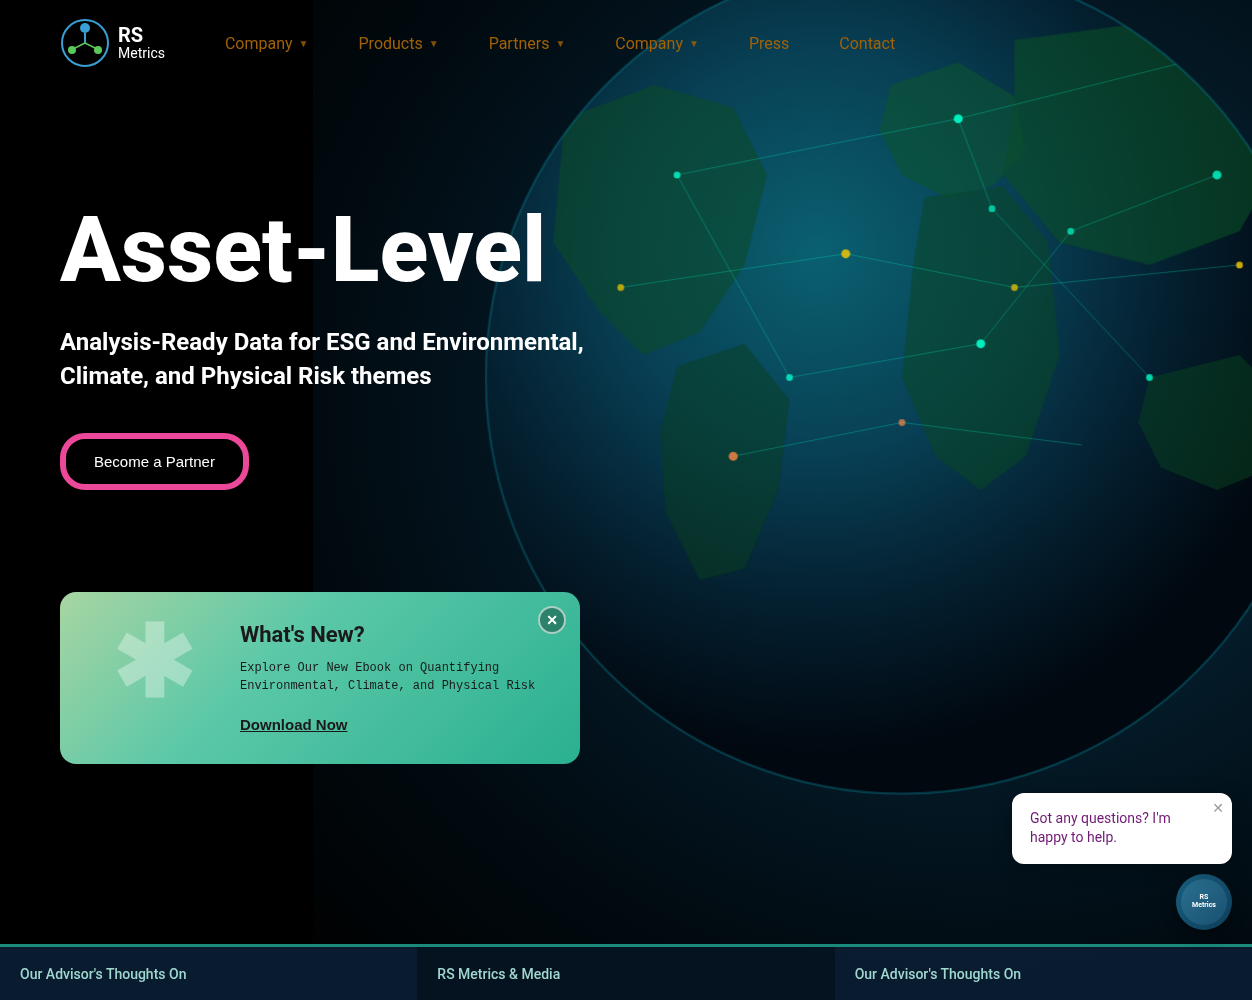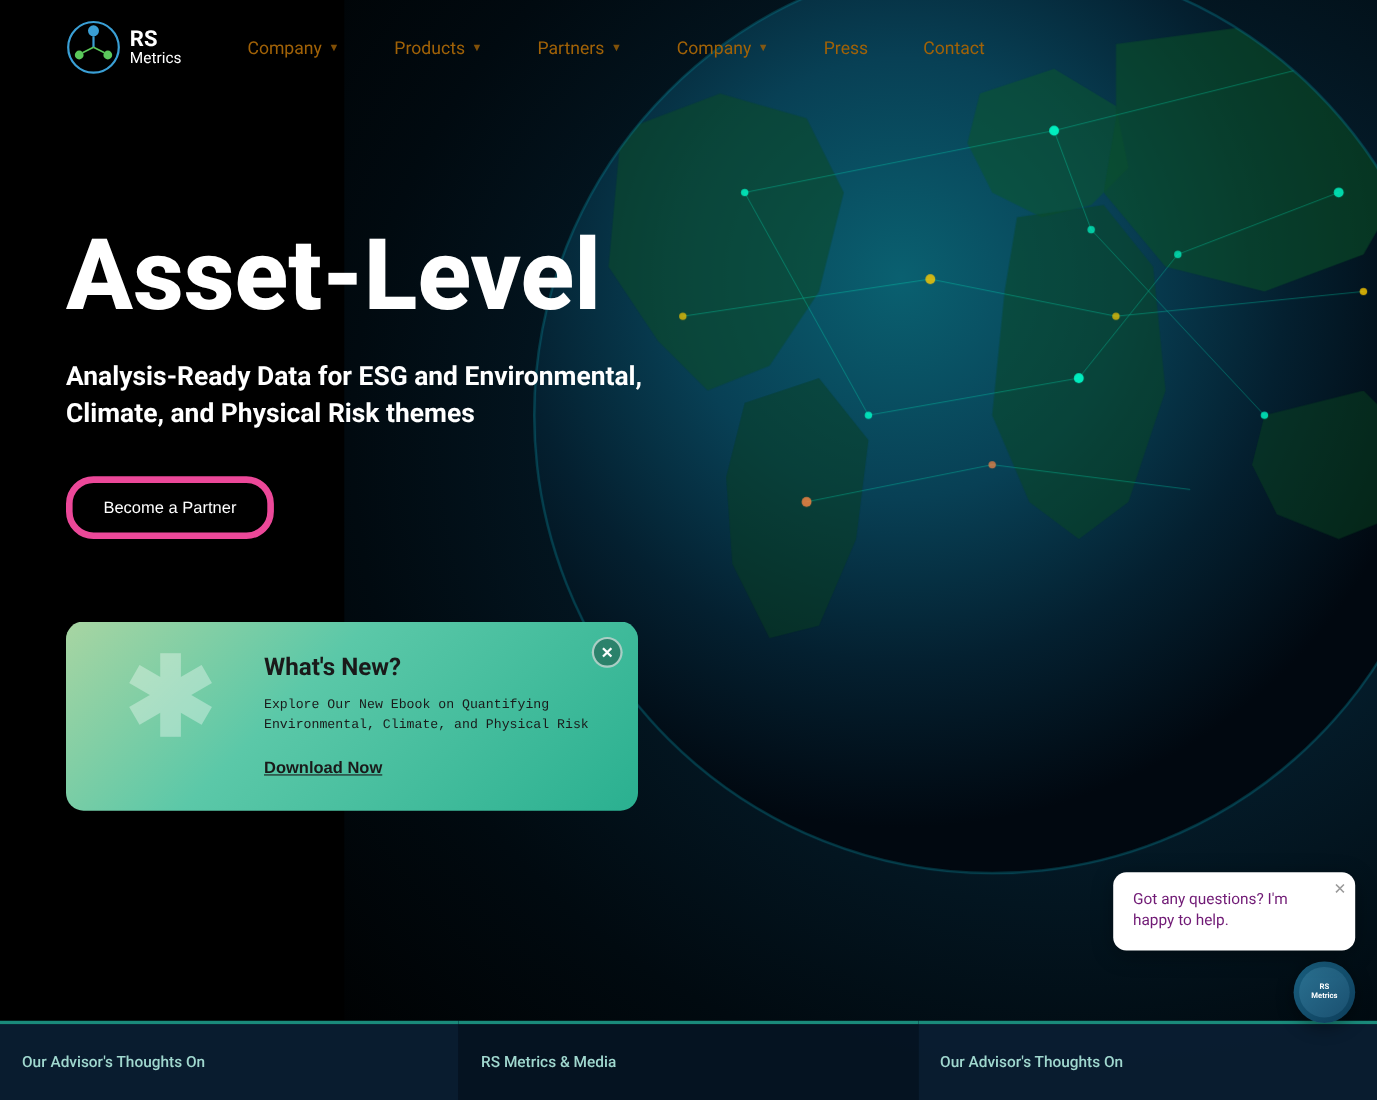--- a/index.html
+++ b/index.html
@@ -102,21 +102,21 @@
 
     .nav-links li a .chevron {
       font-size: 10px;
       opacity: 0.8;
     }
 
     
     .hero {
       position: relative;
       z-index: 5;
-      padding: 120px 60px 25px;
+      padding: 120px 60px 52px;
       max-width: 700px;
     }
 
     .hero-title {
       font-size: 90px;
       font-weight: 800;
       line-height: 1.0;
       color: #fff;
       margin-bottom: 30px;
     }
@@ -217,21 +217,21 @@
     }
 
     
     .bottom-cards {
       position: absolute;
       bottom: 0;
       left: 0;
       right: 0;
       display: flex;
       z-index: 10;
-      height: 72px;
+      height: 56px;
     }
 
     .bottom-card {
       flex: 1;
       background: rgba(10,30,50,0.95);
       border-top: 3px solid #1a8a7a;
       padding: 0 20px;
       display: flex;
       align-items: center;
     }

